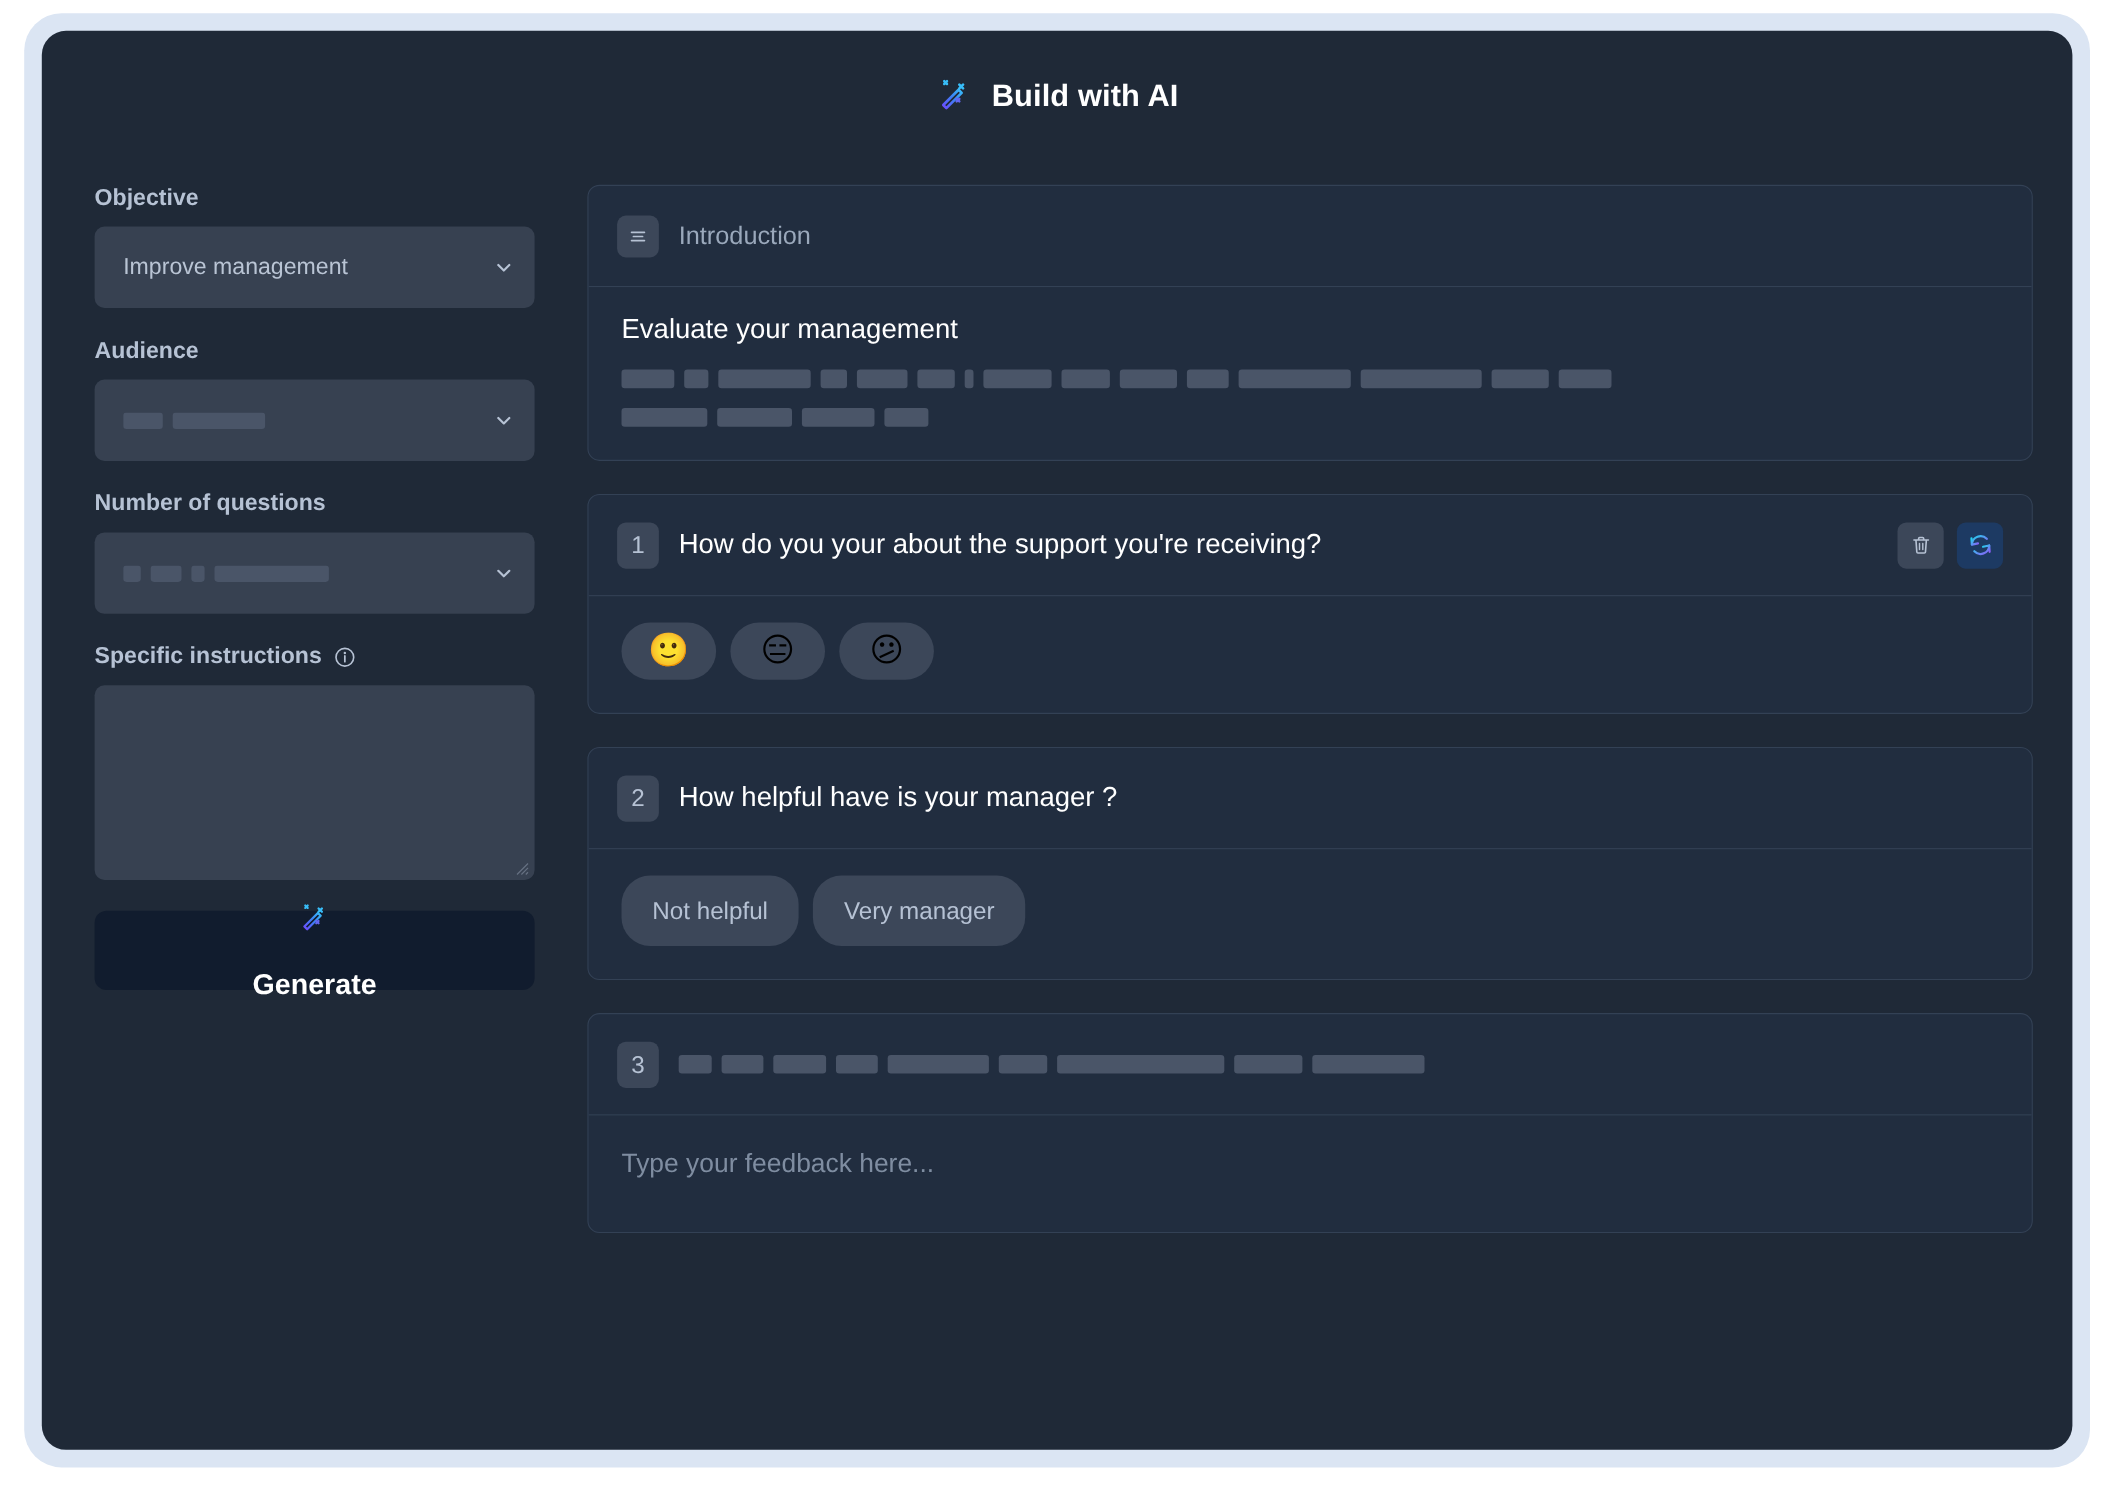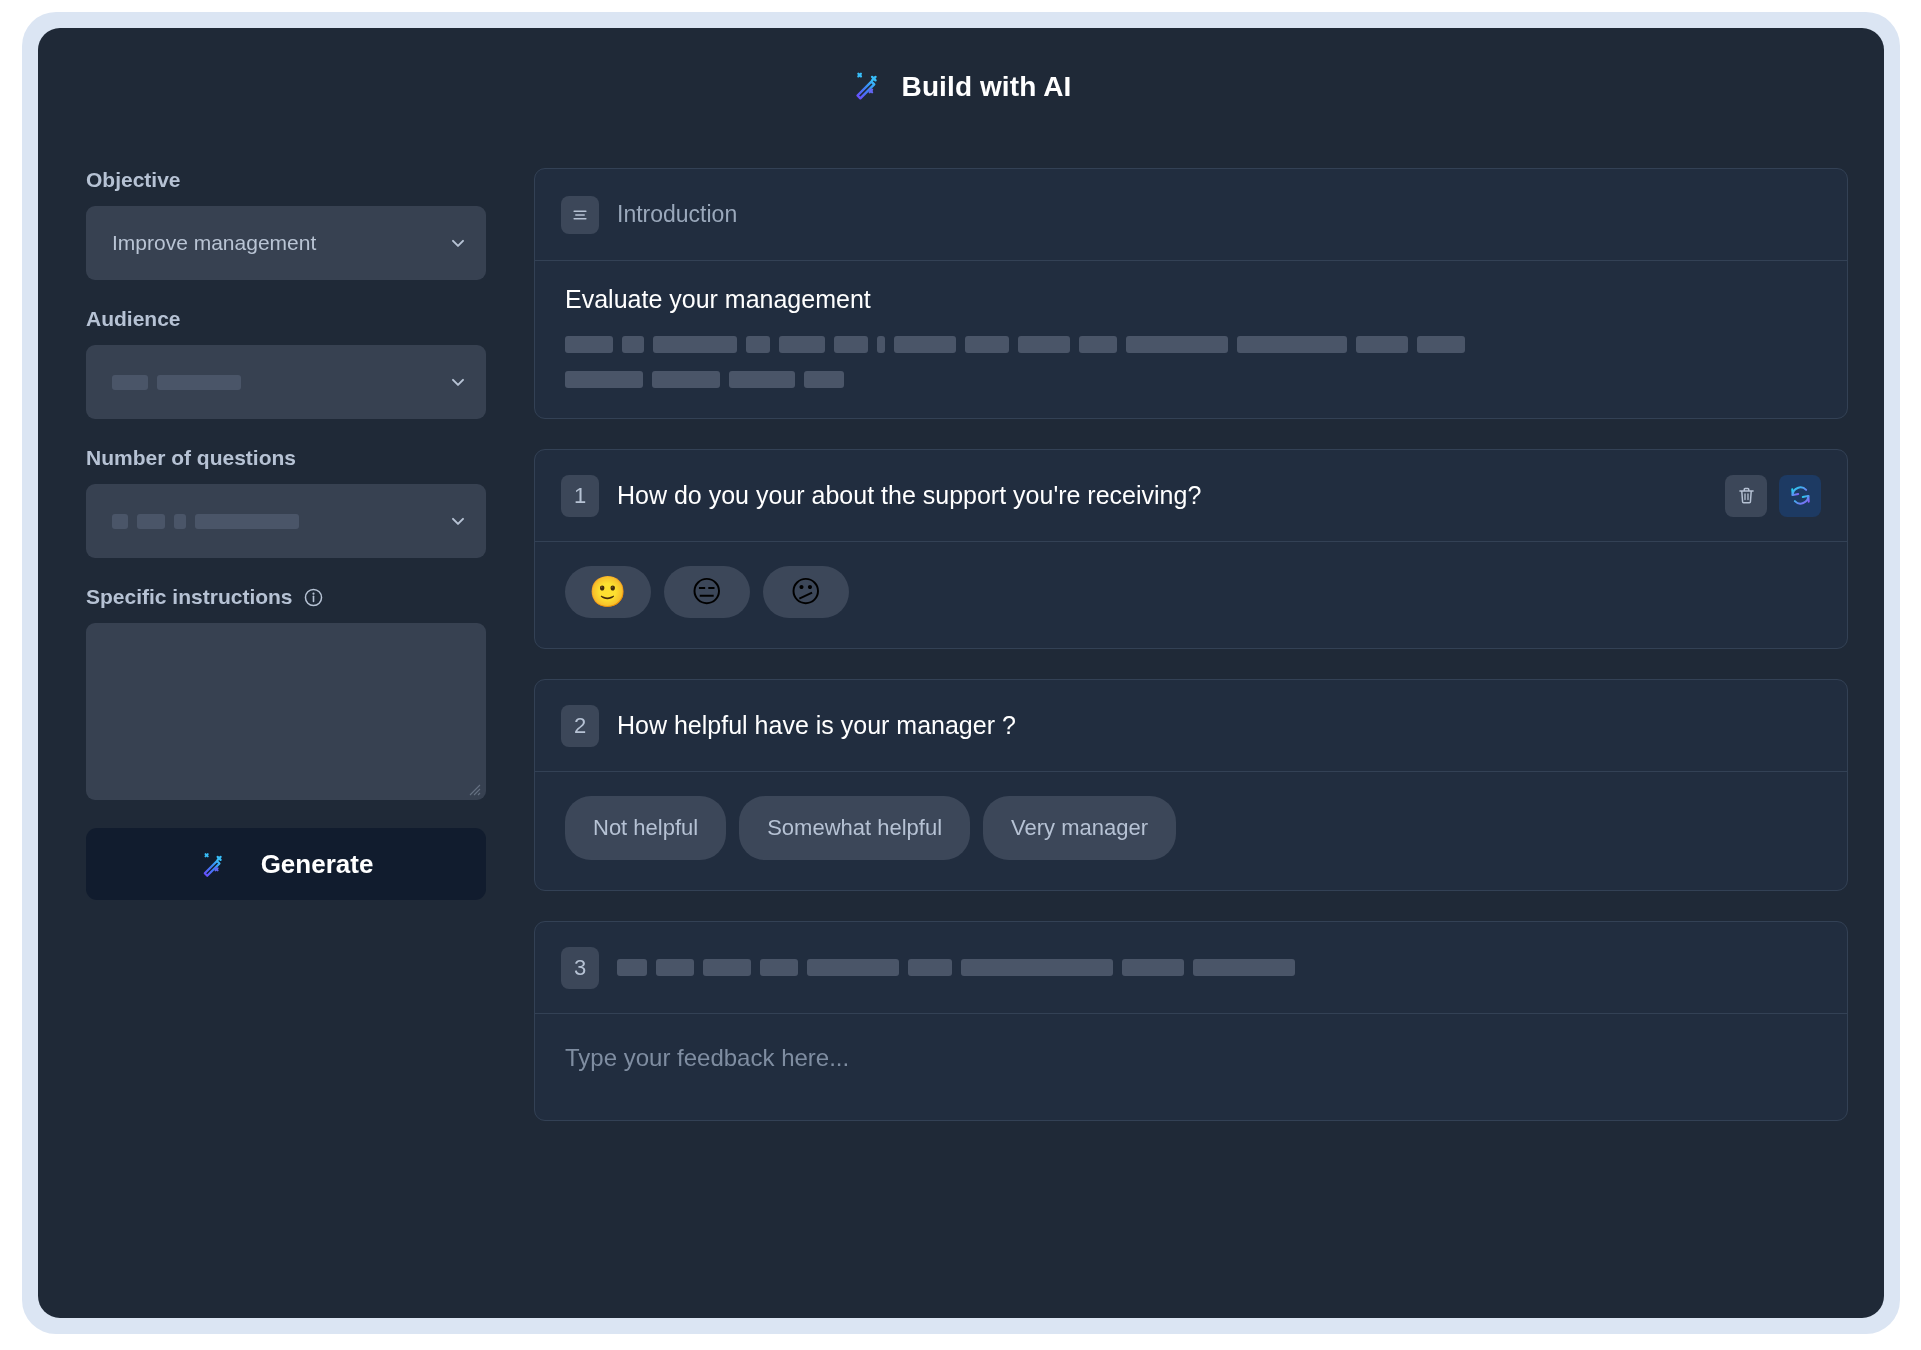--- a/index.html
+++ b/index.html
@@ -134,20 +134,21 @@
     width: 100%;
     height: 72px;
     background: #111c2e;
     border: none;
     border-radius: 11px;
     display: flex;
     align-items: center;
     justify-content: center;
     gap: 32px;
     cursor: pointer;
+    flex-direction: column;
   }
   .generate-label {
     font-size: 26px;
     font-weight: bold;
     color: #ffffff;
   }
 
   
   .preview {
     flex: 1;
@@ -452,21 +453,20 @@
         </div>
 
         <div class="card">
           <div class="card-head bordered">
             <span class="qnum">2</span>
             <span class="qtext">How helpful have is your manager ?</span>
           </div>
           <div class="card-body">
             <div class="choice-row">
               <button class="choice-btn">Not helpful</button>
-              <button class="choice-btn">Somewhat helpful</button>
               <button class="choice-btn">Very manager</button>
             </div>
           </div>
         </div>
 
         <div class="card">
           <div class="card-head bordered">
             <span class="qnum">3</span>
             <span class="qtext skel-line" id="q3-skeleton" style="margin-bottom:0">
                 <i class="skeleton" style="width: 30px;"></i>

